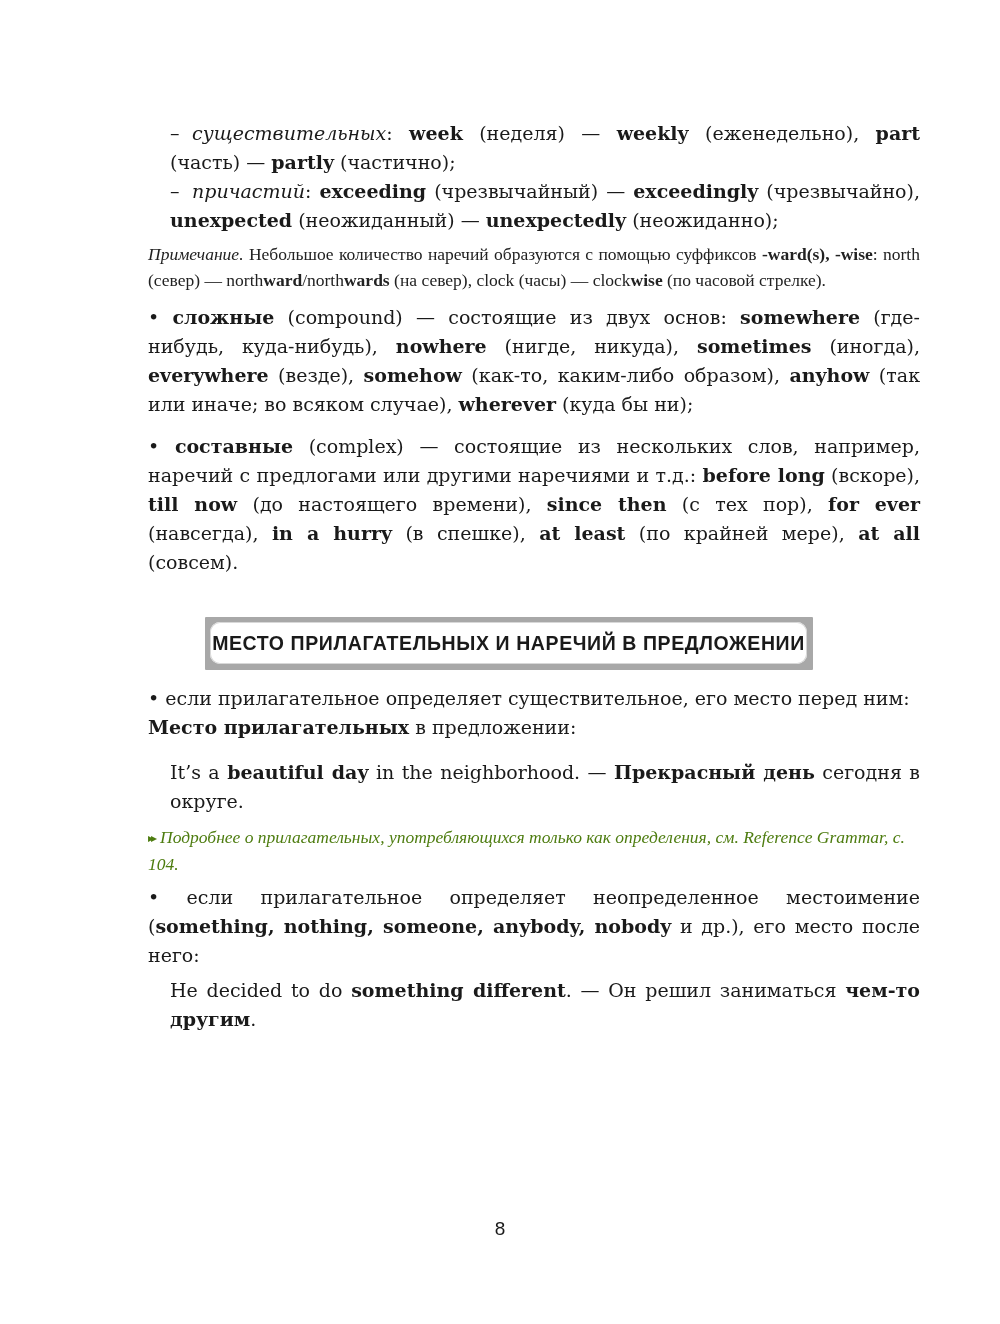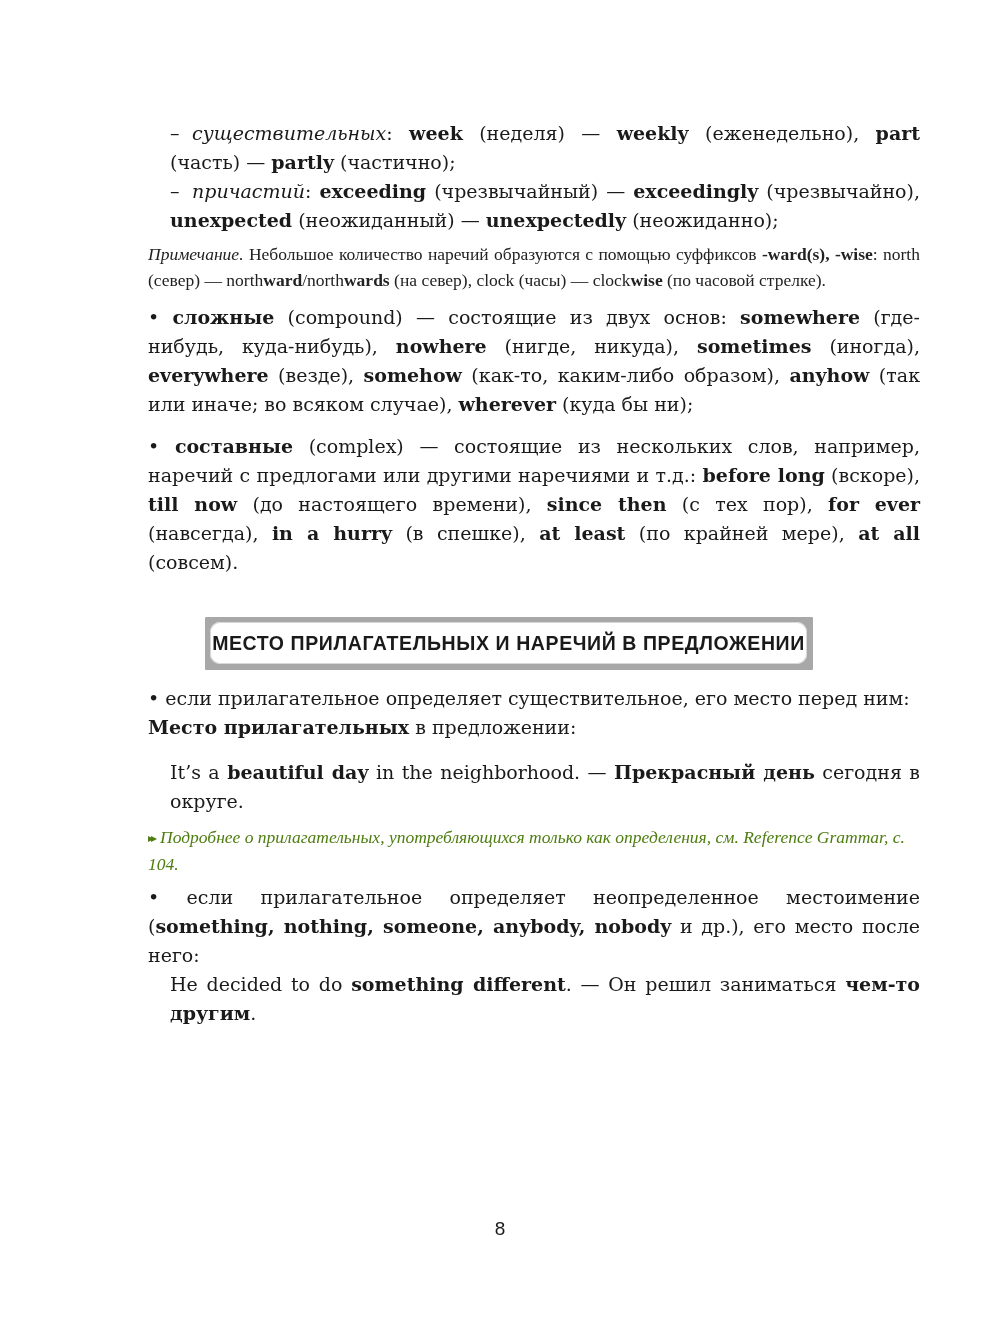--- a/index.html
+++ b/index.html
@@ -69,21 +69,21 @@
     </div>
 
 
     <div class="ref">
       <span class="arrows">▸▸</span><span>Подробнее о прилагательных, употребляющихся только как определения, см. Reference Grammar, с. 104.</span>
     </div>
 
     <div class="body">
       <span>•</span><span> если прилагательное определяет неопределенное местоимение (</span><b>something, nothing, someone, anybody, nobody</b><span> и др.), его место после него:</span>
     </div>
-    <div class="body indent" style="margin-top:0">
+    <div class="body indent" style="margin-top:6px">
       <span>He decided to do </span><b>something different</b><span>. — Он решил заниматься </span><b>чем-то другим</b><span>.</span>
     </div>
   </div>
 </div>
 
 <div class="section-header">
   <div class="inner">
     <span class="title">МЕСТО ПРИЛАГАТЕЛЬНЫХ И НАРЕЧИЙ В ПРЕДЛОЖЕНИИ</span>
   </div>
 </div>

